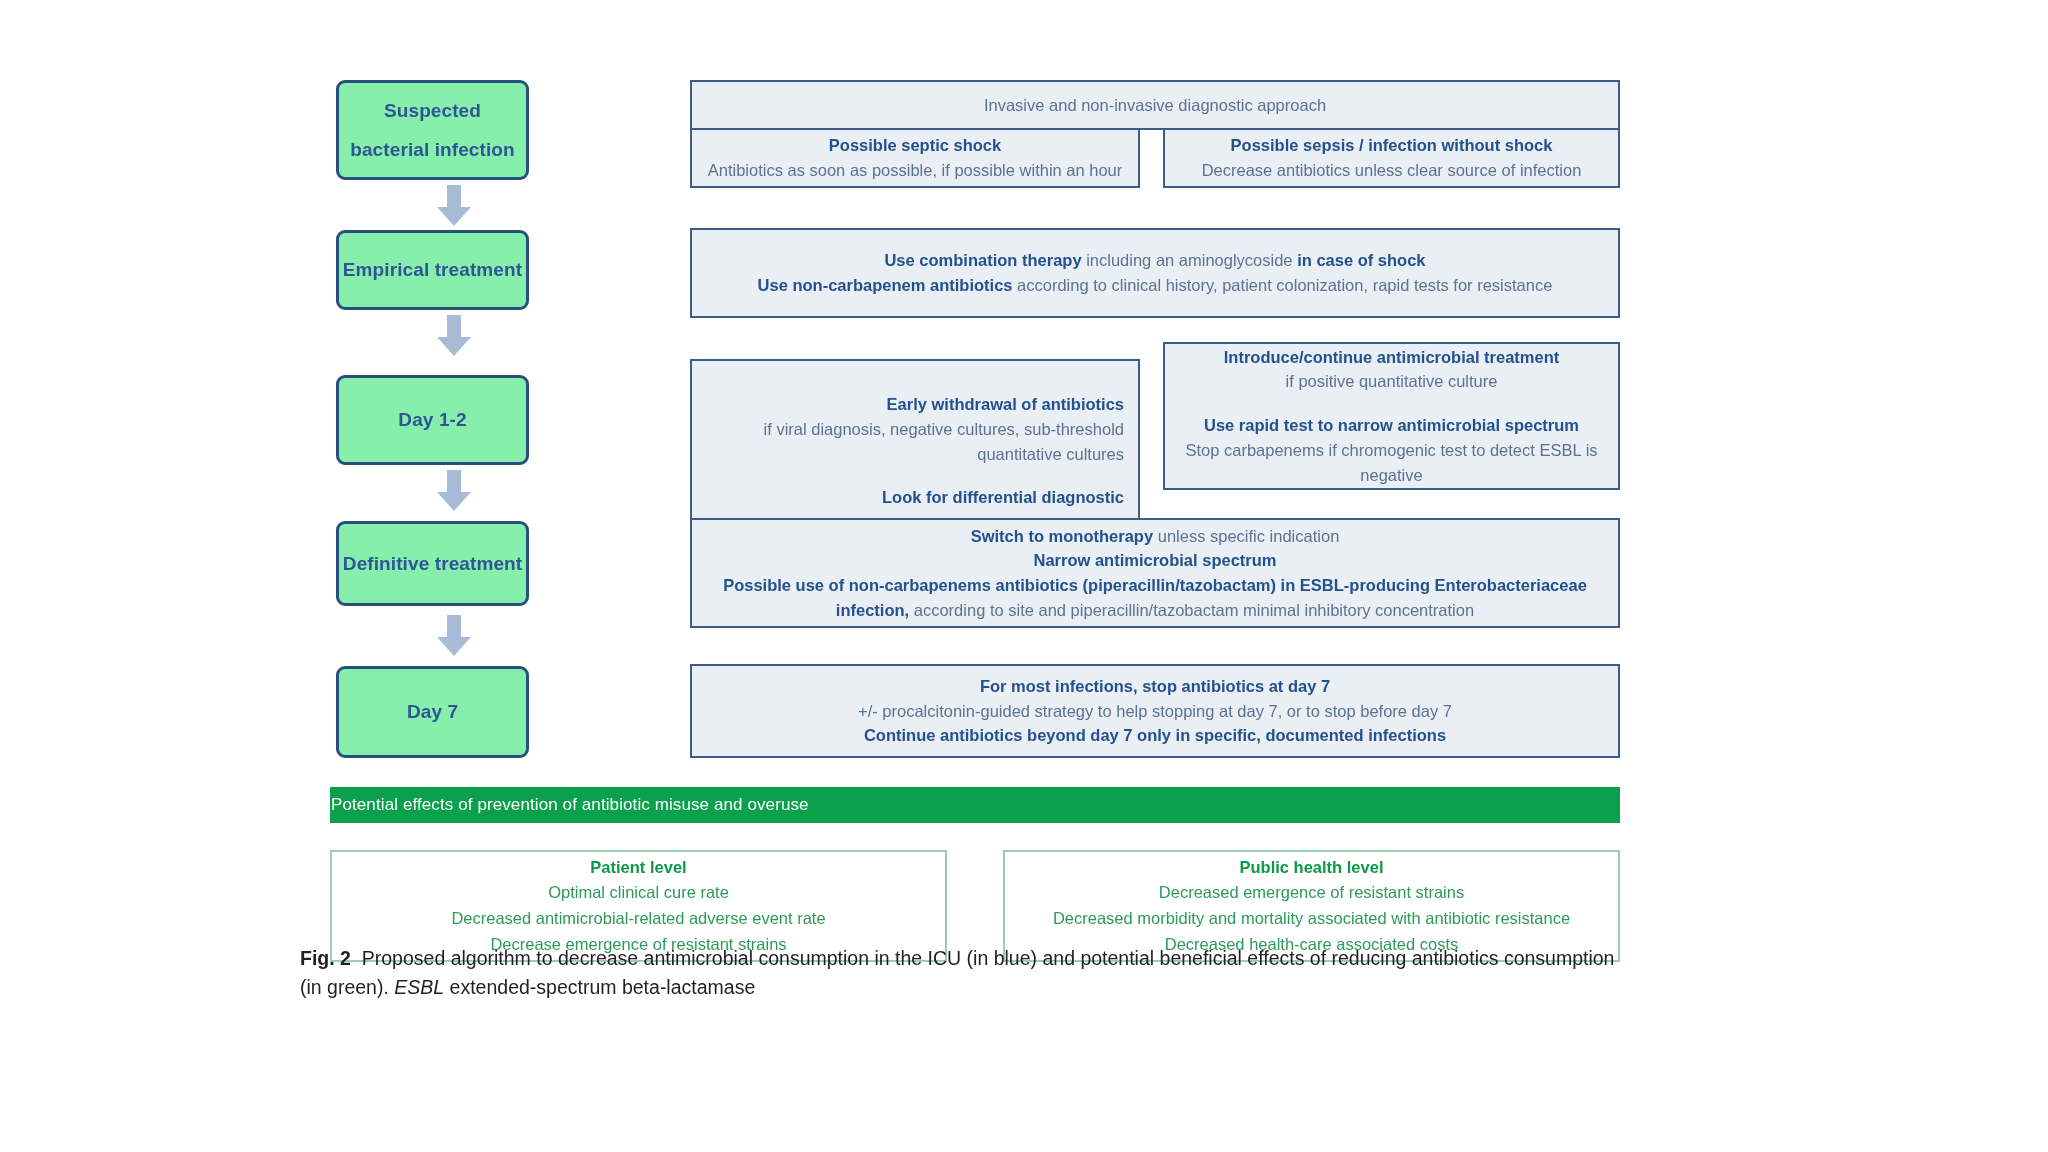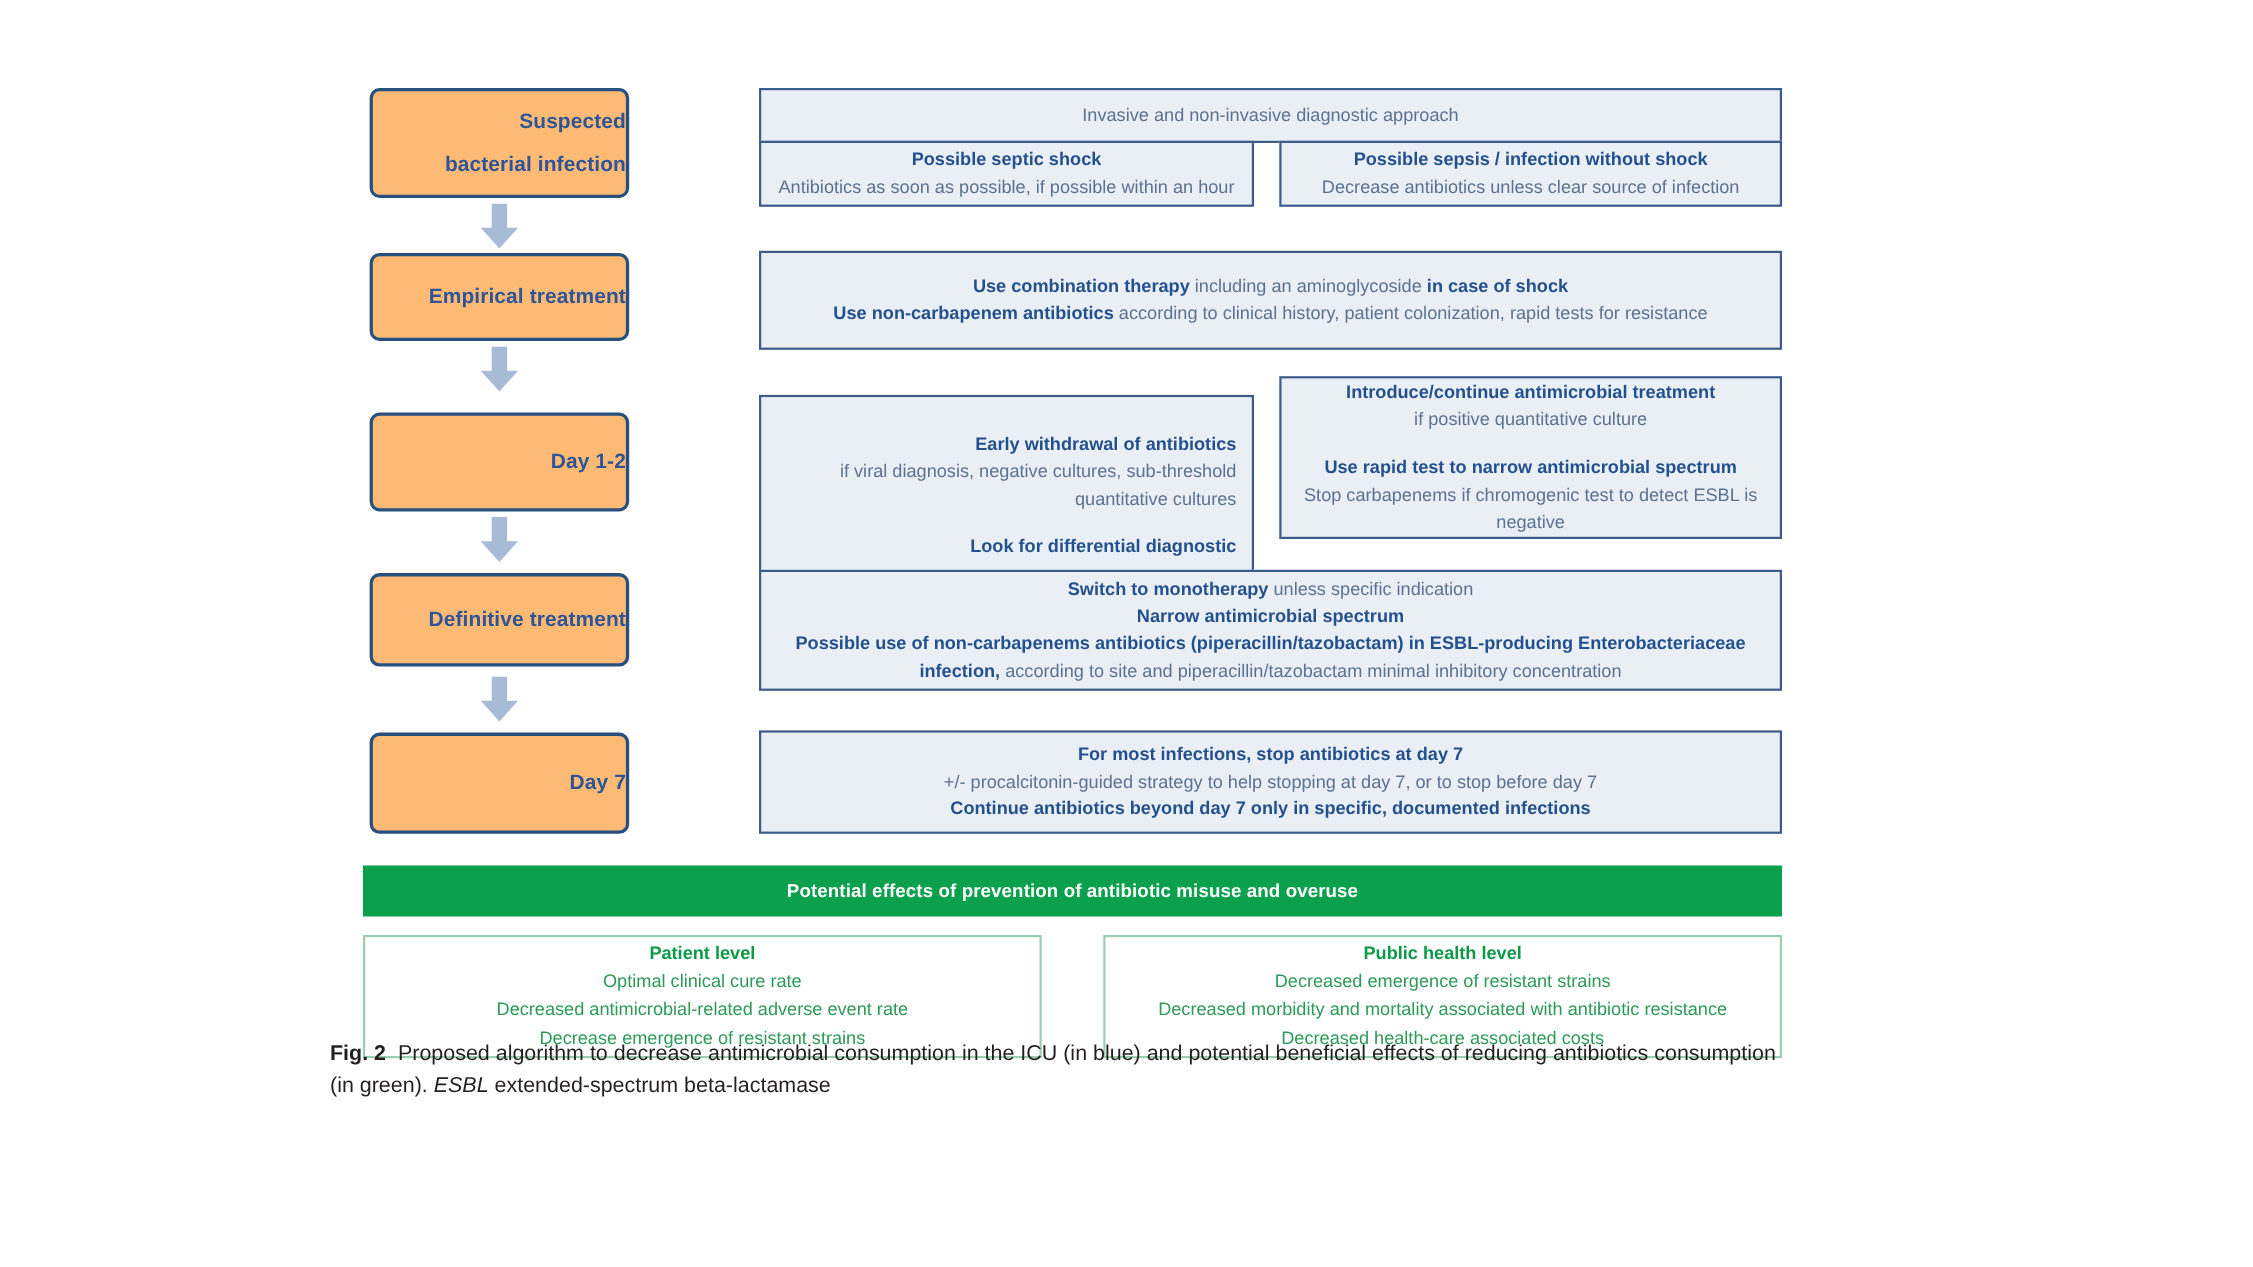--- a/index.html
+++ b/index.html
@@ -19,28 +19,28 @@
     position: absolute;
     left: 0; top: 0;
     width: 2048px;
     height: 1152px;
   }
 
   
   .stage {
     position: absolute;
     left: 336px;
-    width: 236px;
-    background: #fdba74;
+    width: 193px;
+    background: #86efac;
     border: 3px solid #27507F;
     border-radius: 9px;
     box-sizing: border-box;
     display: flex;
     flex-direction: column;
-    align-items: flex-end;
+    align-items: center;
     justify-content: center;
     text-align: center;
     font-weight: bold;
     font-size: 19px;
     color: #2F5596;
     letter-spacing: .1px;
   }
   .stage .ln { display: block; }
   .stage .ln + .ln { margin-top: 17px; }
 
@@ -79,29 +79,29 @@
     font-weight: bold;
     color: #23518D;
   }
   .rbox p.plain { color: #5B7390; }
 
   
   .banner {
     position: absolute;
     left: 330px;
     width: 1290px;
-    height: 46px;
+    height: 36px;
     background: #0AA04C;
     border: 1px solid #0AA04C;
     box-sizing: border-box;
     display: flex;
     align-items: center;
-    justify-content: center;
+    justify-content: flex-start;
     color: #ffffff;
-    font-weight: bold;
+    font-weight: normal;
     font-size: 17px;
     letter-spacing: .1px;
   }
 
   
   .gbox {
     position: absolute;
     background: #FFFFFF;
     border: 2px solid #9BCDB1;
     box-sizing: border-box;

